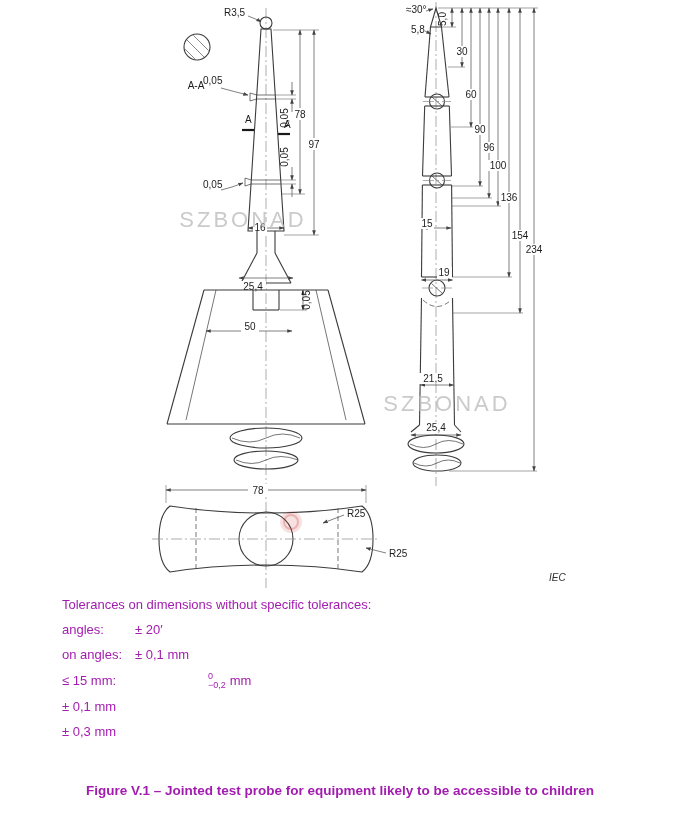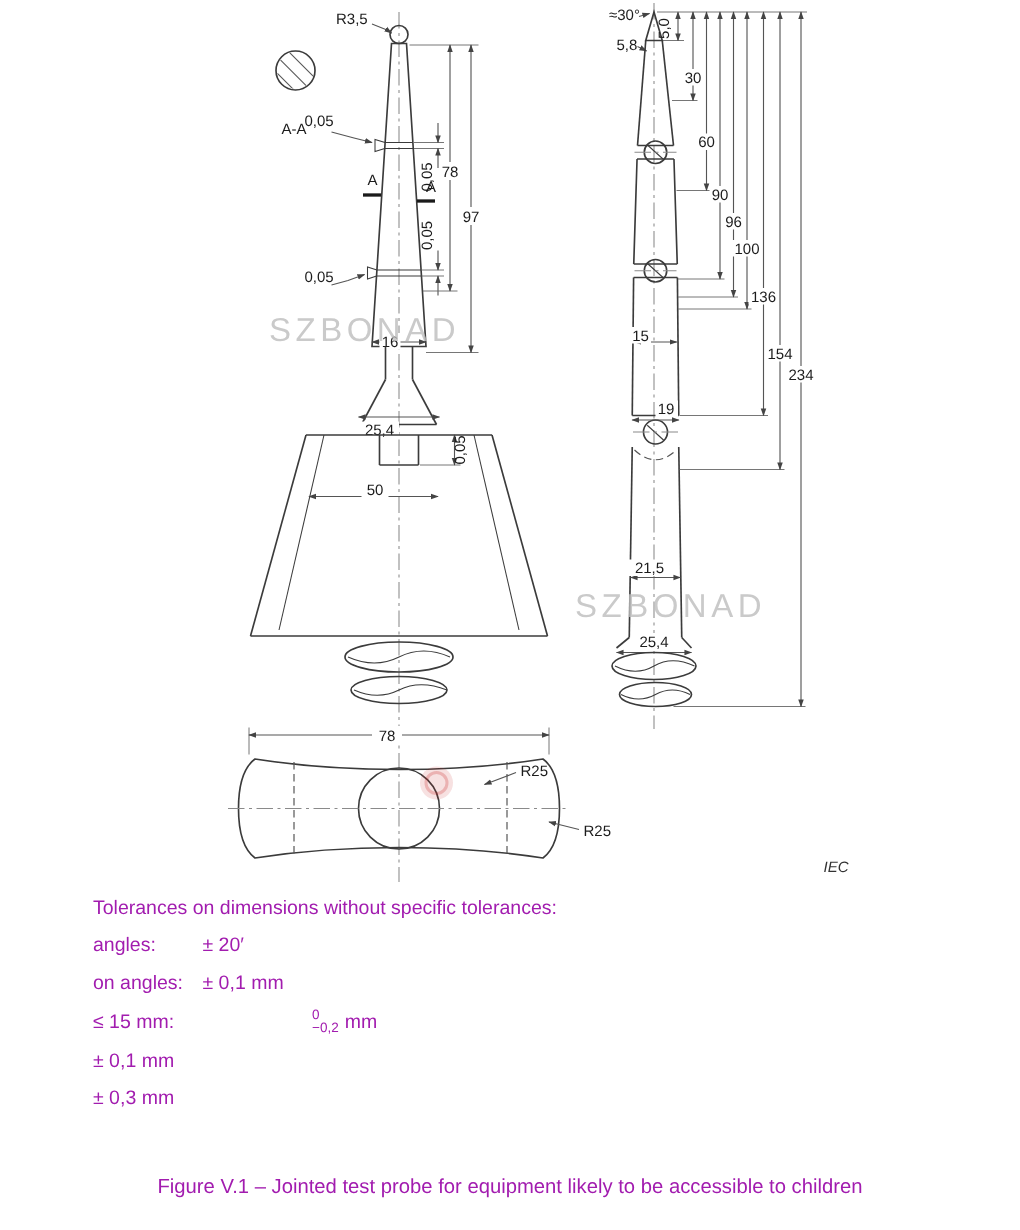--- a/index.html
+++ b/index.html
@@ -19,21 +19,21 @@
   .wm{font:22px "Liberation Sans", sans-serif;fill:#bdbdbd;letter-spacing:3px;opacity:.8;}
   .iec{font:italic 10px "Liberation Sans", sans-serif;fill:#333;}
   .stamp{fill:rgba(200,40,40,0.14);}
   .stamp2{fill:none;stroke:rgba(200,40,40,0.25);stroke-width:2;}
   
   .notes{position:absolute;left:62px;top:597px;width:560px;font-size:13px;line-height:16px;}
   .notes .row{margin:0 0 9px 0;display:flex;align-items:center;}
   .lab-s{display:inline-block;width:73px;}
   .lab-l{display:inline-block;width:146px;}
   .stack{display:inline-flex;flex-direction:column;font-size:9px;line-height:9px;margin-right:4px;}
-  .caption{position:absolute;left:0;top:783px;width:680px;text-align:center;font-size:13.5px;font-weight:normal;}
+  .caption{position:absolute;left:0;top:783px;width:680px;text-align:center;font-size:13.5px;font-weight:bold;}
 </style>
 </head>
 <body>
 
 <div id="page">
 
   <svg width="680" height="595" viewBox="0 0 680 595">
     <defs>
       <marker id="ae" viewBox="0 0 10 10" refX="9" refY="5" markerWidth="7" markerHeight="7" orient="auto-start-reverse">
         <path d="M0,1.5 L10,5 L0,8.5 z" fill="#444"></path>

